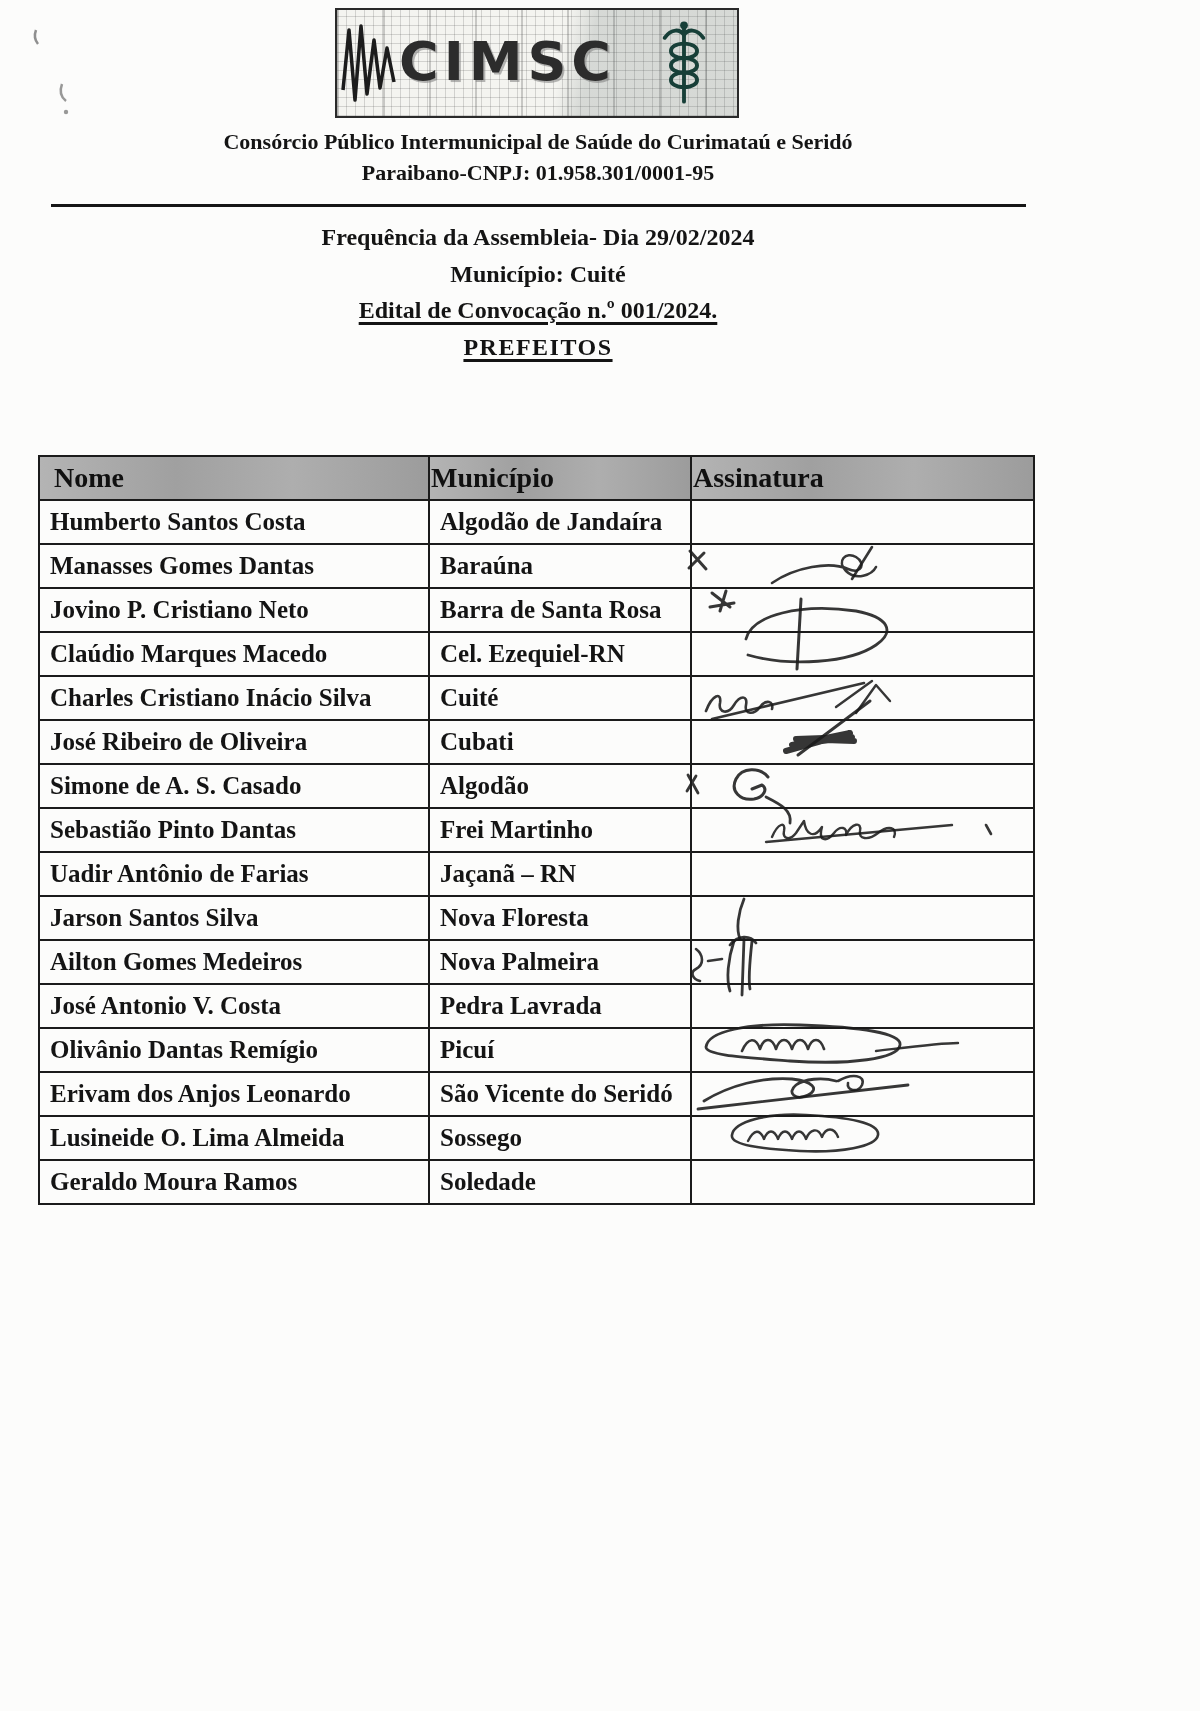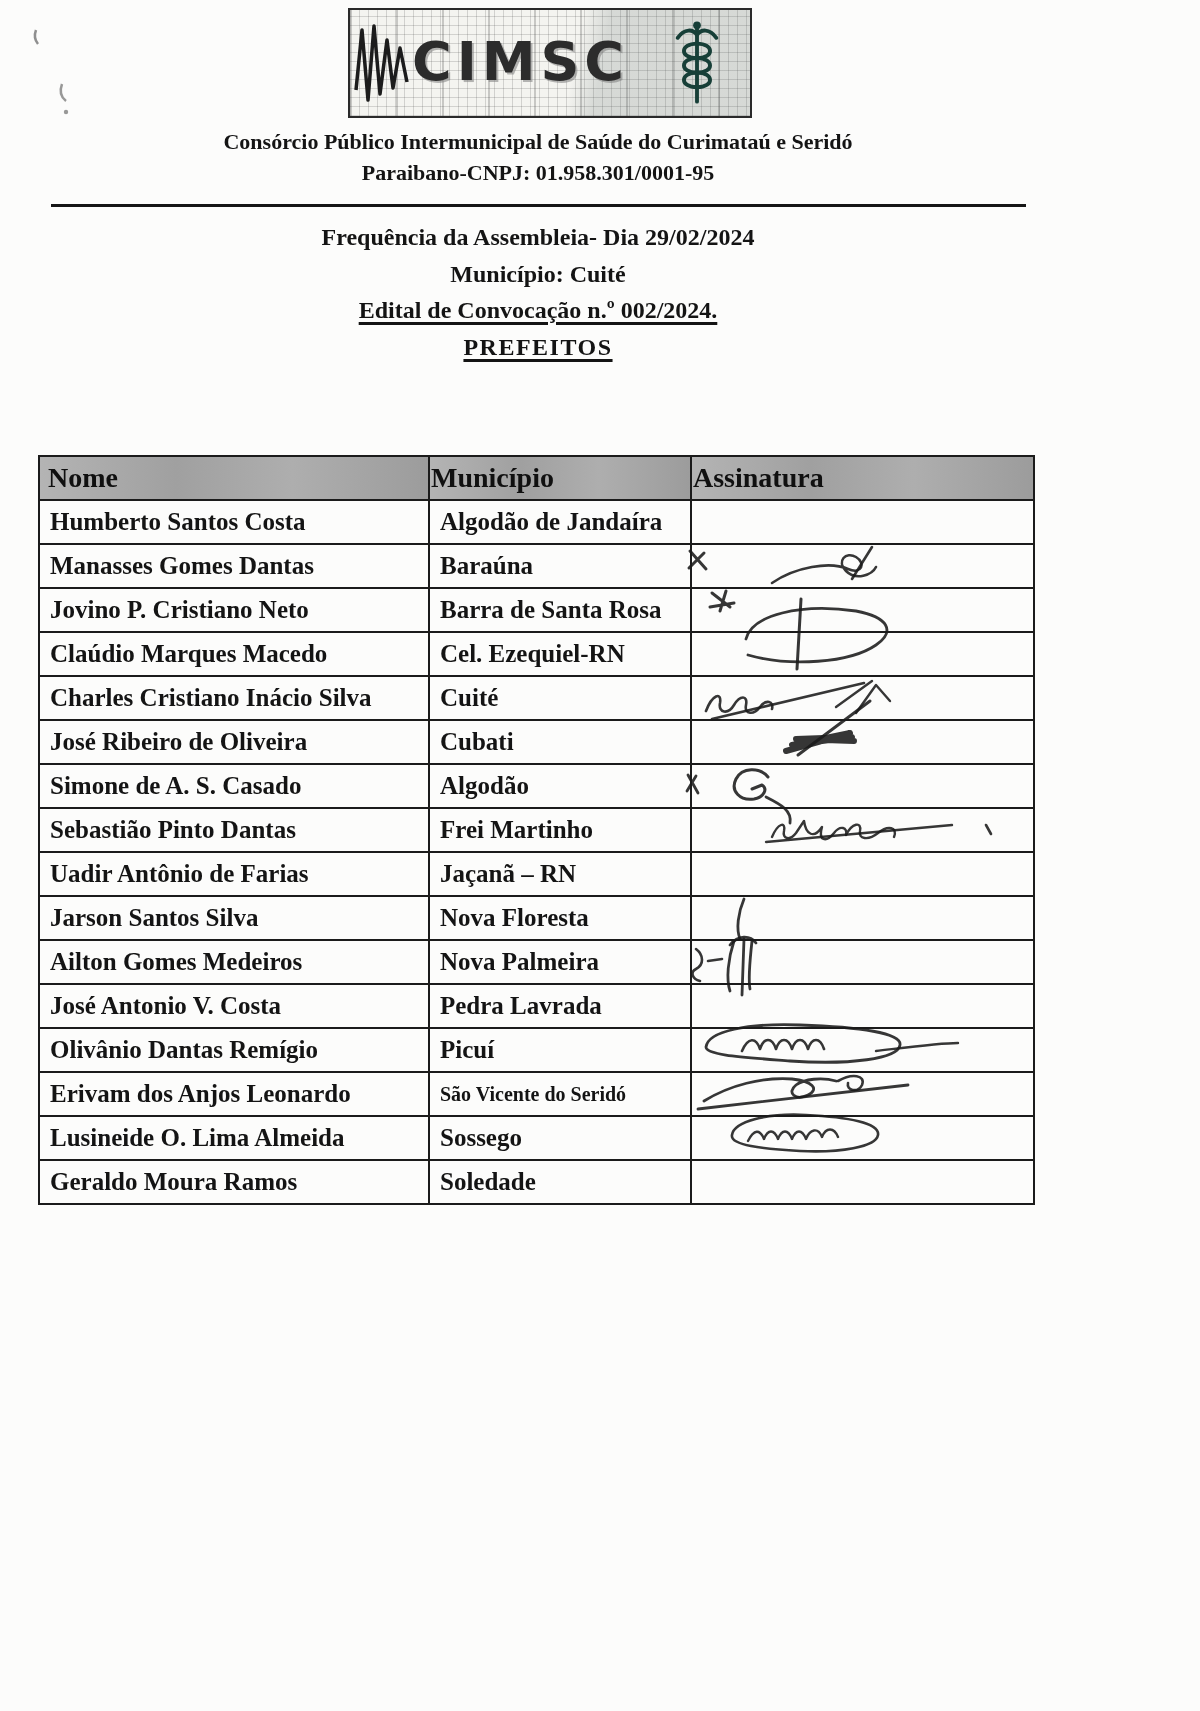--- a/index.html
+++ b/index.html
@@ -2,21 +2,21 @@
 <html><head>
 <meta charset="utf-8">
 <style>
   html,body{margin:0;padding:0;background:#ffffff;}
   .page{
     position:relative;width:1200px;height:1711px;background:#fcfcfb;
     font-family:"Liberation Serif","DejaVu Serif",serif;color:#141414;overflow:hidden;
   }
   
   .logo{
-    position:absolute;left:348px;top:8px;width:400px;height:106px;
+    position:absolute;left:335px;top:8px;width:400px;height:106px;
     border:2px solid #2a2a2a;background-color:#f4f4f0;
     background-image:
       repeating-linear-gradient(90deg, rgba(70,70,70,.20) 0 1px, transparent 1px 9px),
       repeating-linear-gradient(0deg, rgba(70,70,70,.20) 0 1px, transparent 1px 9px),
       repeating-linear-gradient(90deg, rgba(40,40,40,.22) 0 2px, transparent 2px 46px);
   }
   .logo-shade{position:absolute;right:0;top:0;width:200px;height:100%;
     background:linear-gradient(100deg, transparent 0 15%, rgba(80,95,95,.18) 28% 100%);}
   .logo-wave{position:absolute;left:2px;top:2px;}
   .logo-text{
@@ -35,26 +35,26 @@
   .section-line{letter-spacing:1.5px;}
   
   .table-wrap{position:relative;width:995px;margin-top:90px;}
   table.att{border-collapse:collapse;table-layout:fixed;width:995px;font-weight:bold;}
   table.att th,table.att td{border:2px solid #1b1b1b;}
   table.att th{
     height:40px;font-size:28px;color:#101010;text-align:left;
     background-color:#a9a9a9;
     background-image:linear-gradient(90deg,#b4b4b4,#a0a0a0 35%,#aeaeae 65%,#9c9c9c);
   }
-  table.att th.nome{text-align:left;padding-left:8px;}
+  table.att th.nome{text-align:left;padding-left:14px;}
   table.att td{
     height:42px;line-height:42px;font-size:25px;padding:0 10px;
     white-space:nowrap;overflow:hidden;text-align:left;background:transparent;
   }
-  table.att td.small{font-size:20px;}
+  table.att td.small{font-size:25px;}
   .sign-overlay{position:absolute;left:0;top:0;pointer-events:none;}
   .sign-overlay path{fill:none;stroke:#1a1a1a;stroke-opacity:.88;stroke-linecap:round;stroke-linejoin:round;}
   
   .artifacts{position:absolute;left:0;top:0;pointer-events:none;}
 </style>
 </head>
 <body>
 
 <div class="page">
 
@@ -85,21 +85,21 @@
     <div class="org-title">
       <div>Consórcio Público Intermunicipal de Saúde do Curimataú e Seridó</div>
       <div>Paraibano-CNPJ: 01.958.301/0001-95</div>
     </div>
 
     <hr class="rule">
 
     <div class="doc-head">
       <div>Frequência da Assembleia- Dia 29/02/2024</div>
       <div>Município: Cuité</div>
-      <div class="u">Edital de Convocação n.º 002/2024.</div>
+      <div class="u">Edital de Convocação n.º 001/2024.</div>
       <div class="u section-line">PREFEITOS</div>
     </div>
 
     <div class="table-wrap">
       <table class="att">
         <colgroup>
             <col style="width:390px">
             <col style="width:262px">
             <col style="width:343px">
           </colgroup>

